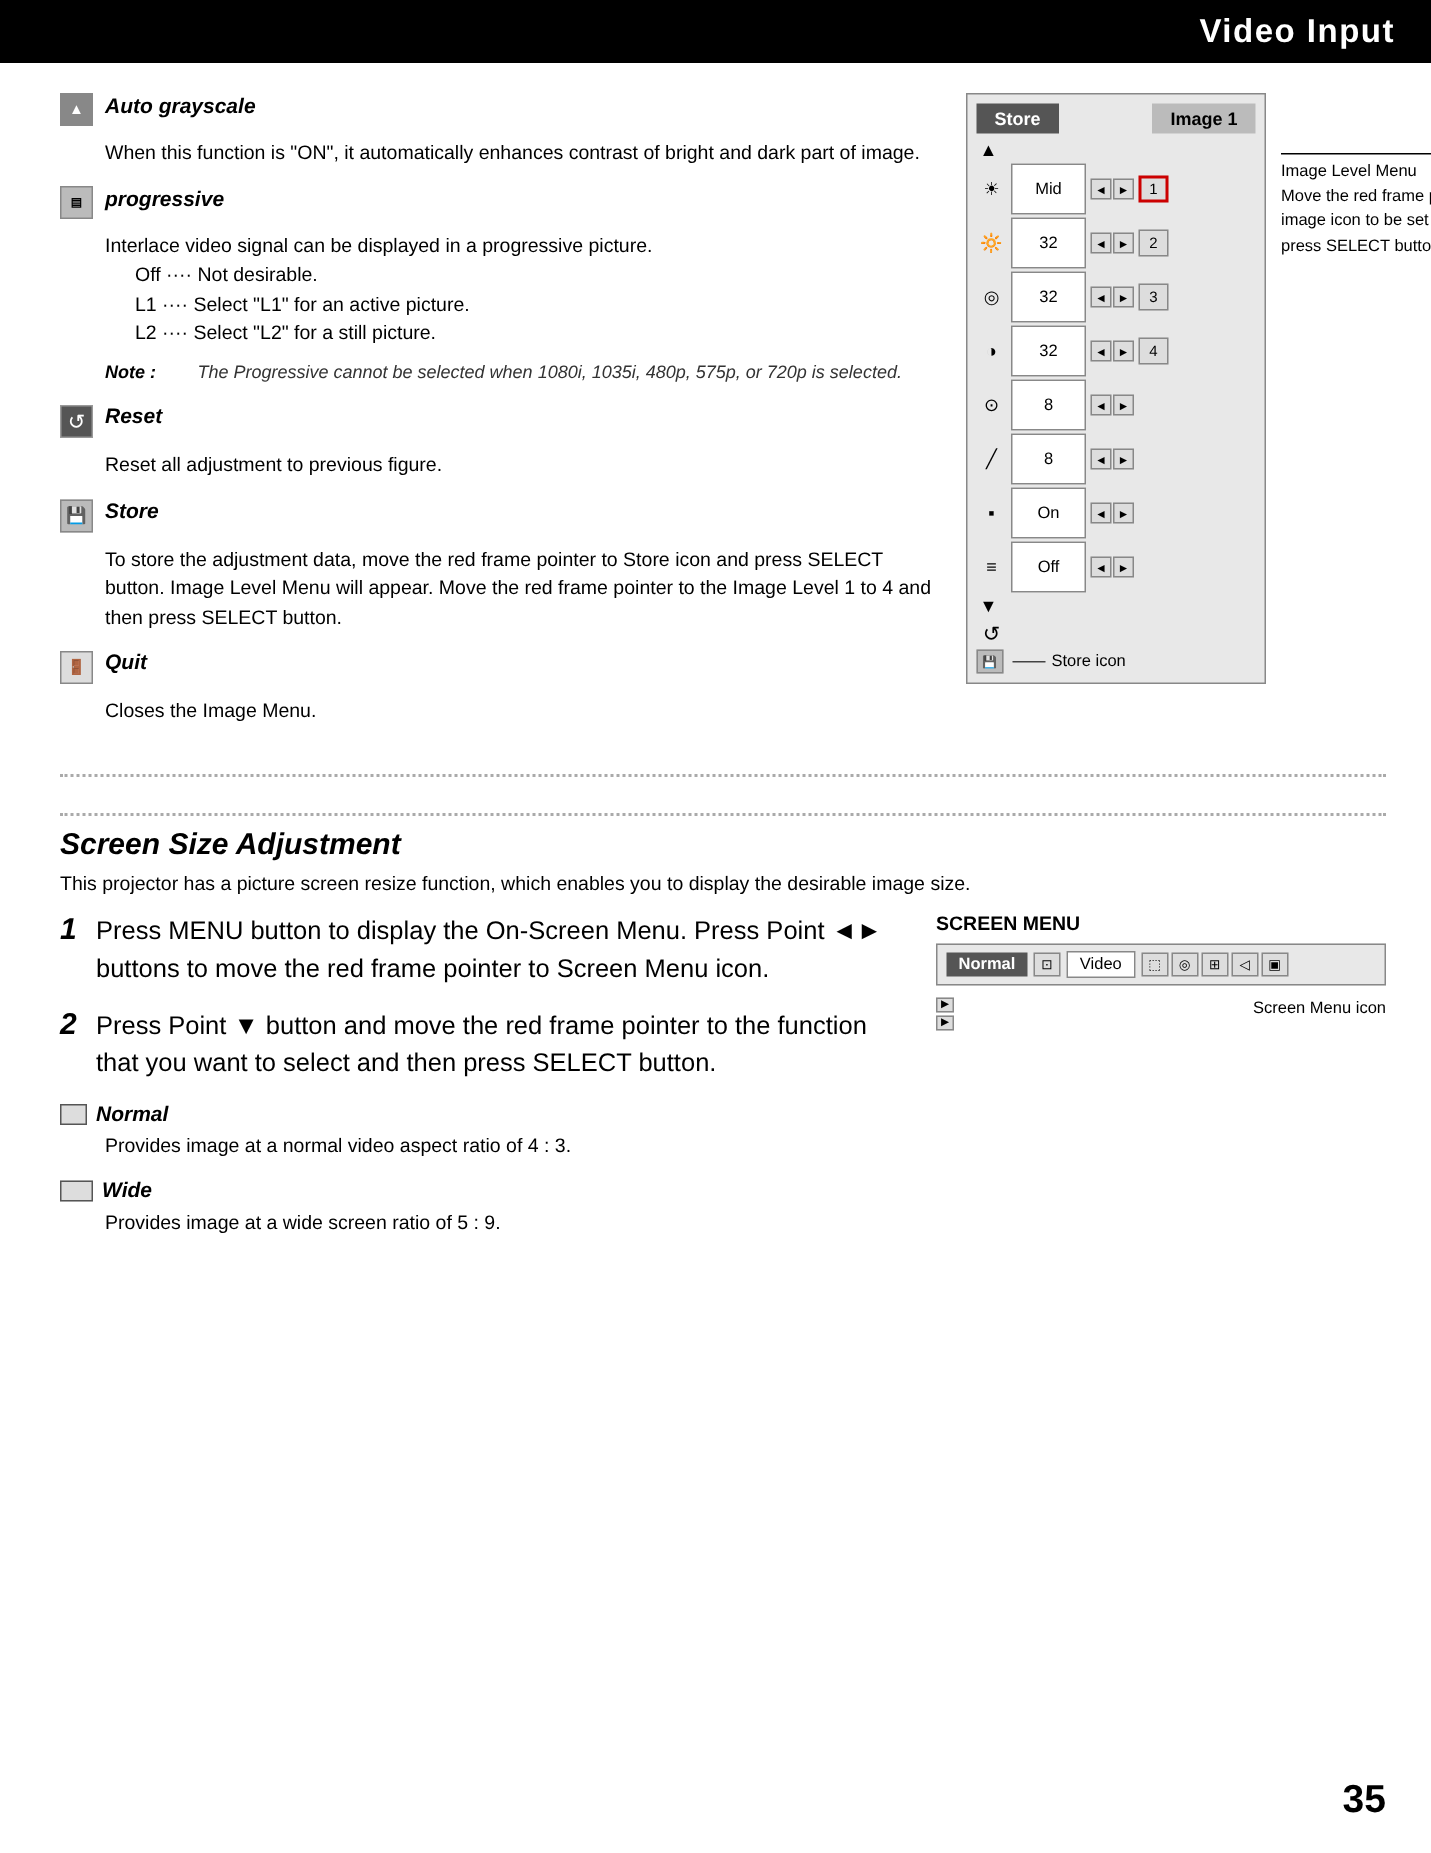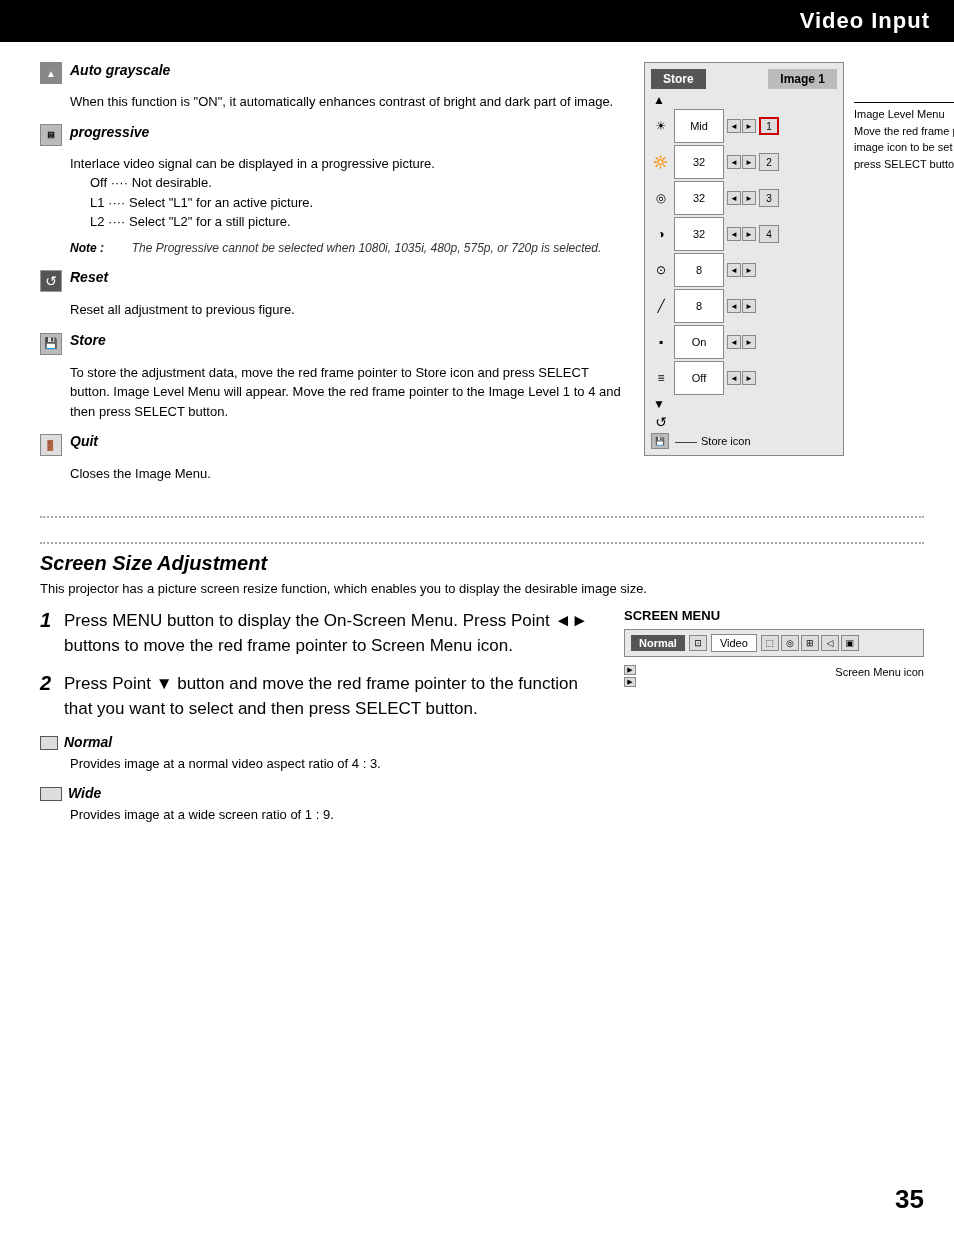--- a/index.html
+++ b/index.html
@@ -641,21 +641,21 @@
         <div class="small-icon-section">
           <div class="small-icon-box"></div>
           <span class="section-title">Normal</span>
         </div>
         <div class="section-body">Provides image at a normal video aspect ratio of 4 : 3.</div>
 
         <div class="small-icon-section">
           <div class="small-icon-box" style="width:22px;height:14px;"></div>
           <span class="section-title">Wide</span>
         </div>
-        <div class="section-body">Provides image at a wide screen ratio of 1 : 9.</div>
+        <div class="section-body">Provides image at a wide screen ratio of 5 : 9.</div>
 
       </div>
 
       <div class="ssa-col-right">
         <div class="screen-menu-title">SCREEN MENU</div>
 
         <div class="screen-menu-box">
           <div class="sm-normal-cell">Normal</div>
           <div class="sm-icon-cell">⊡</div>
           <div class="sm-auto-cell">Video</div>

